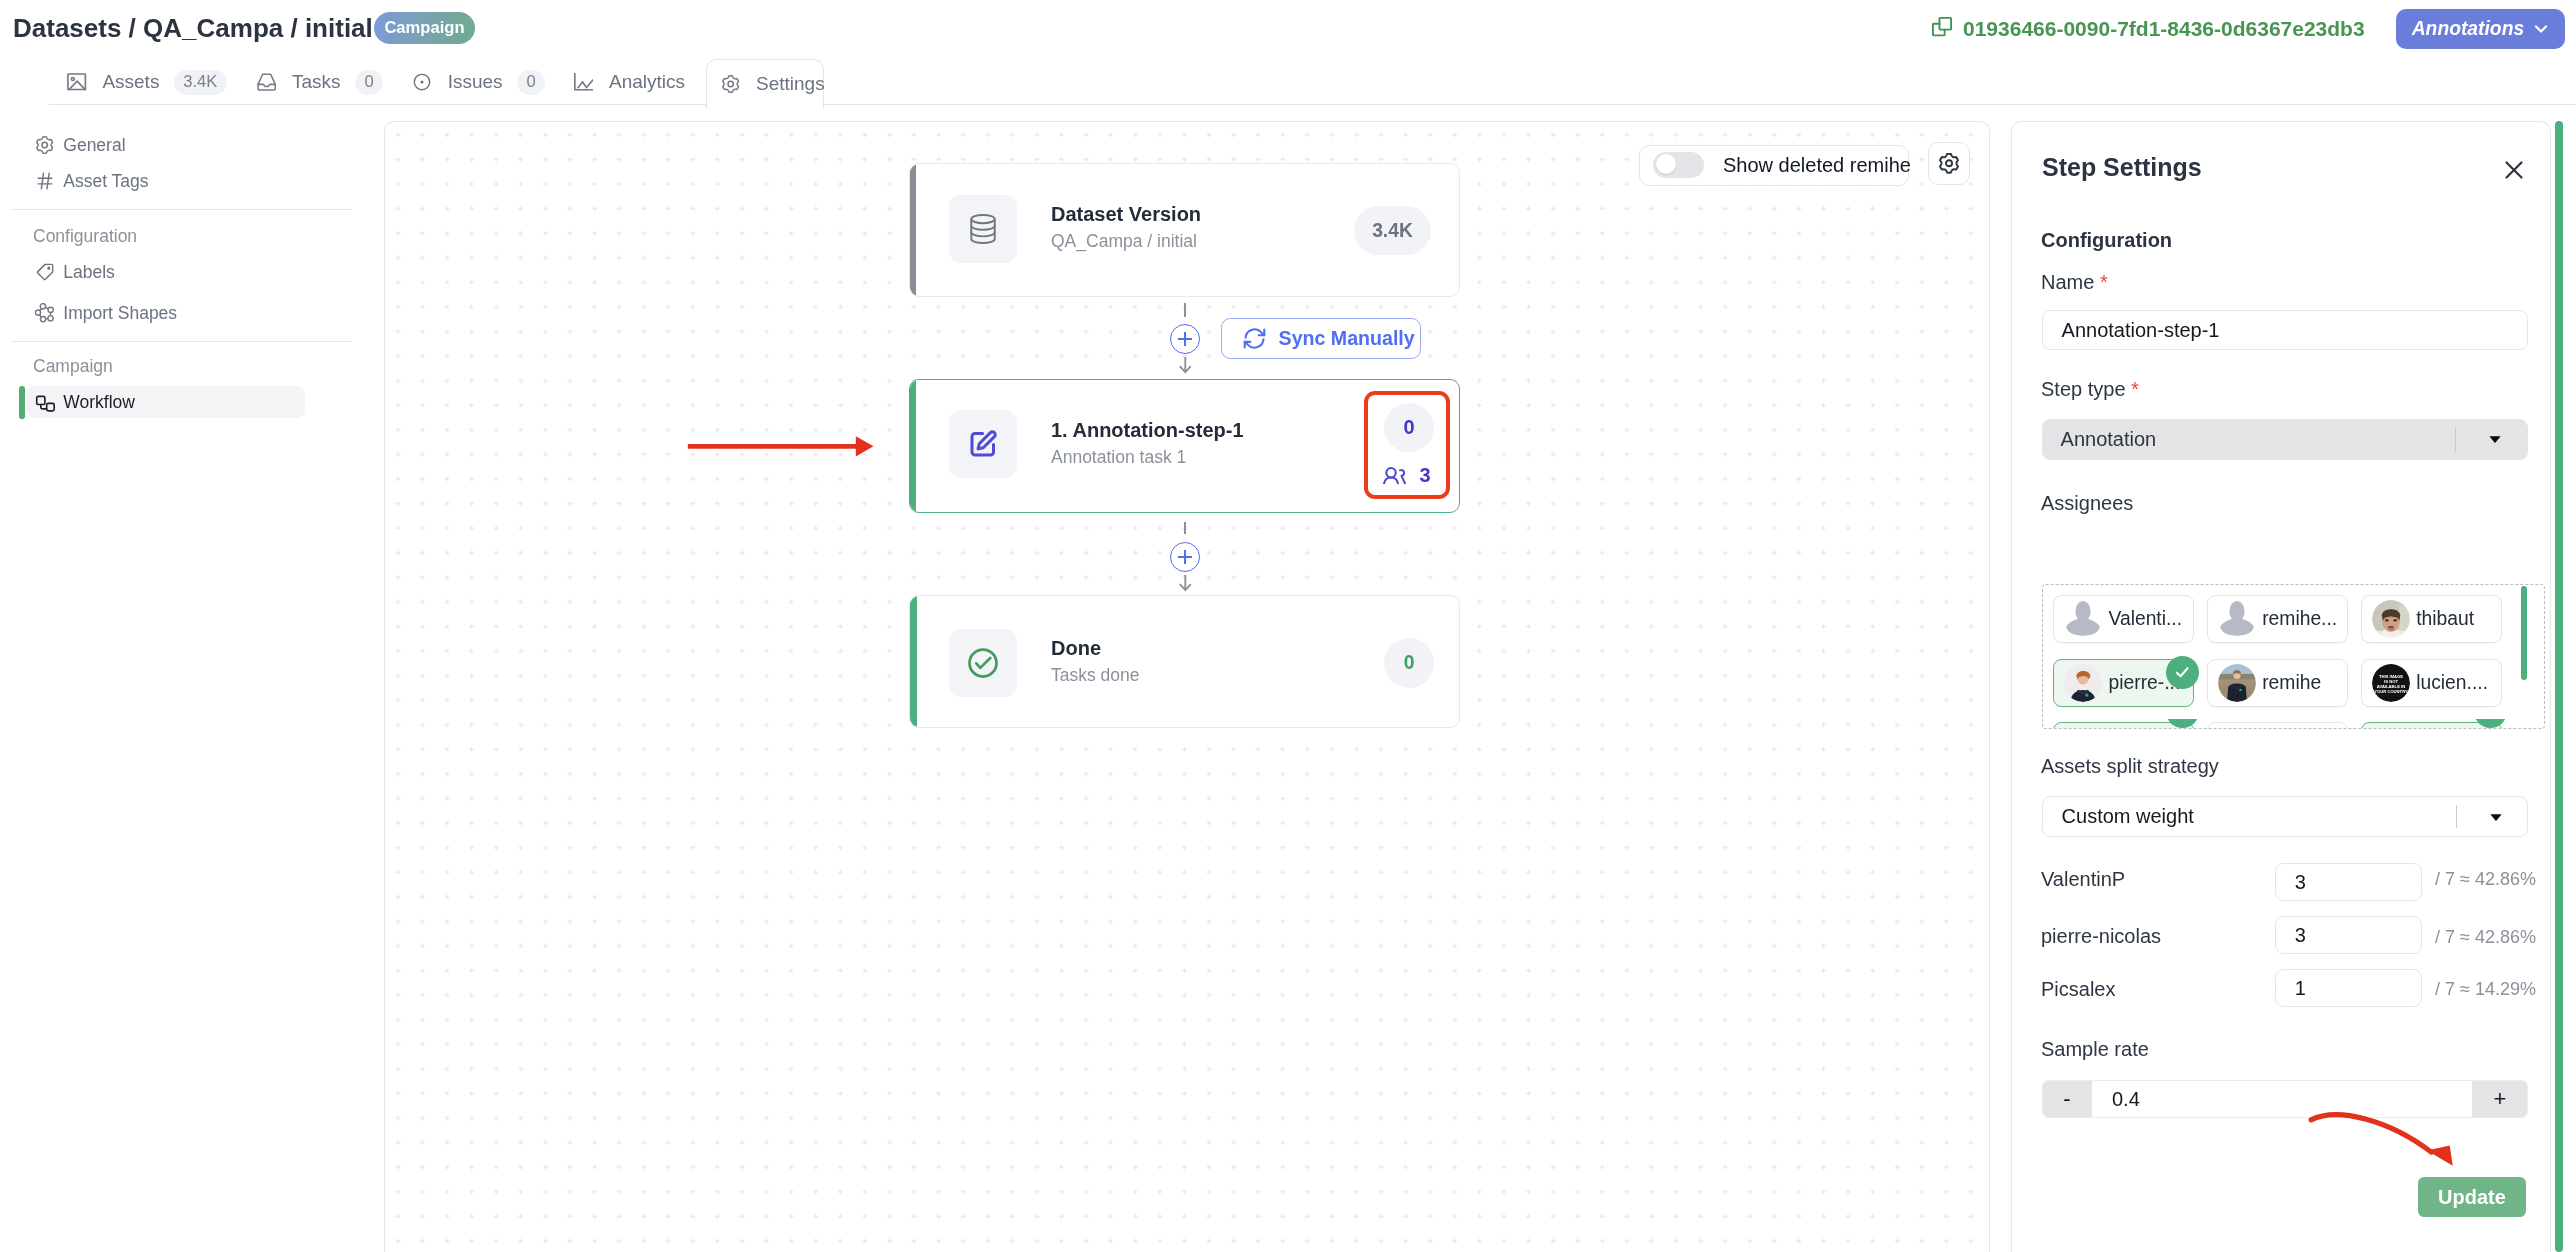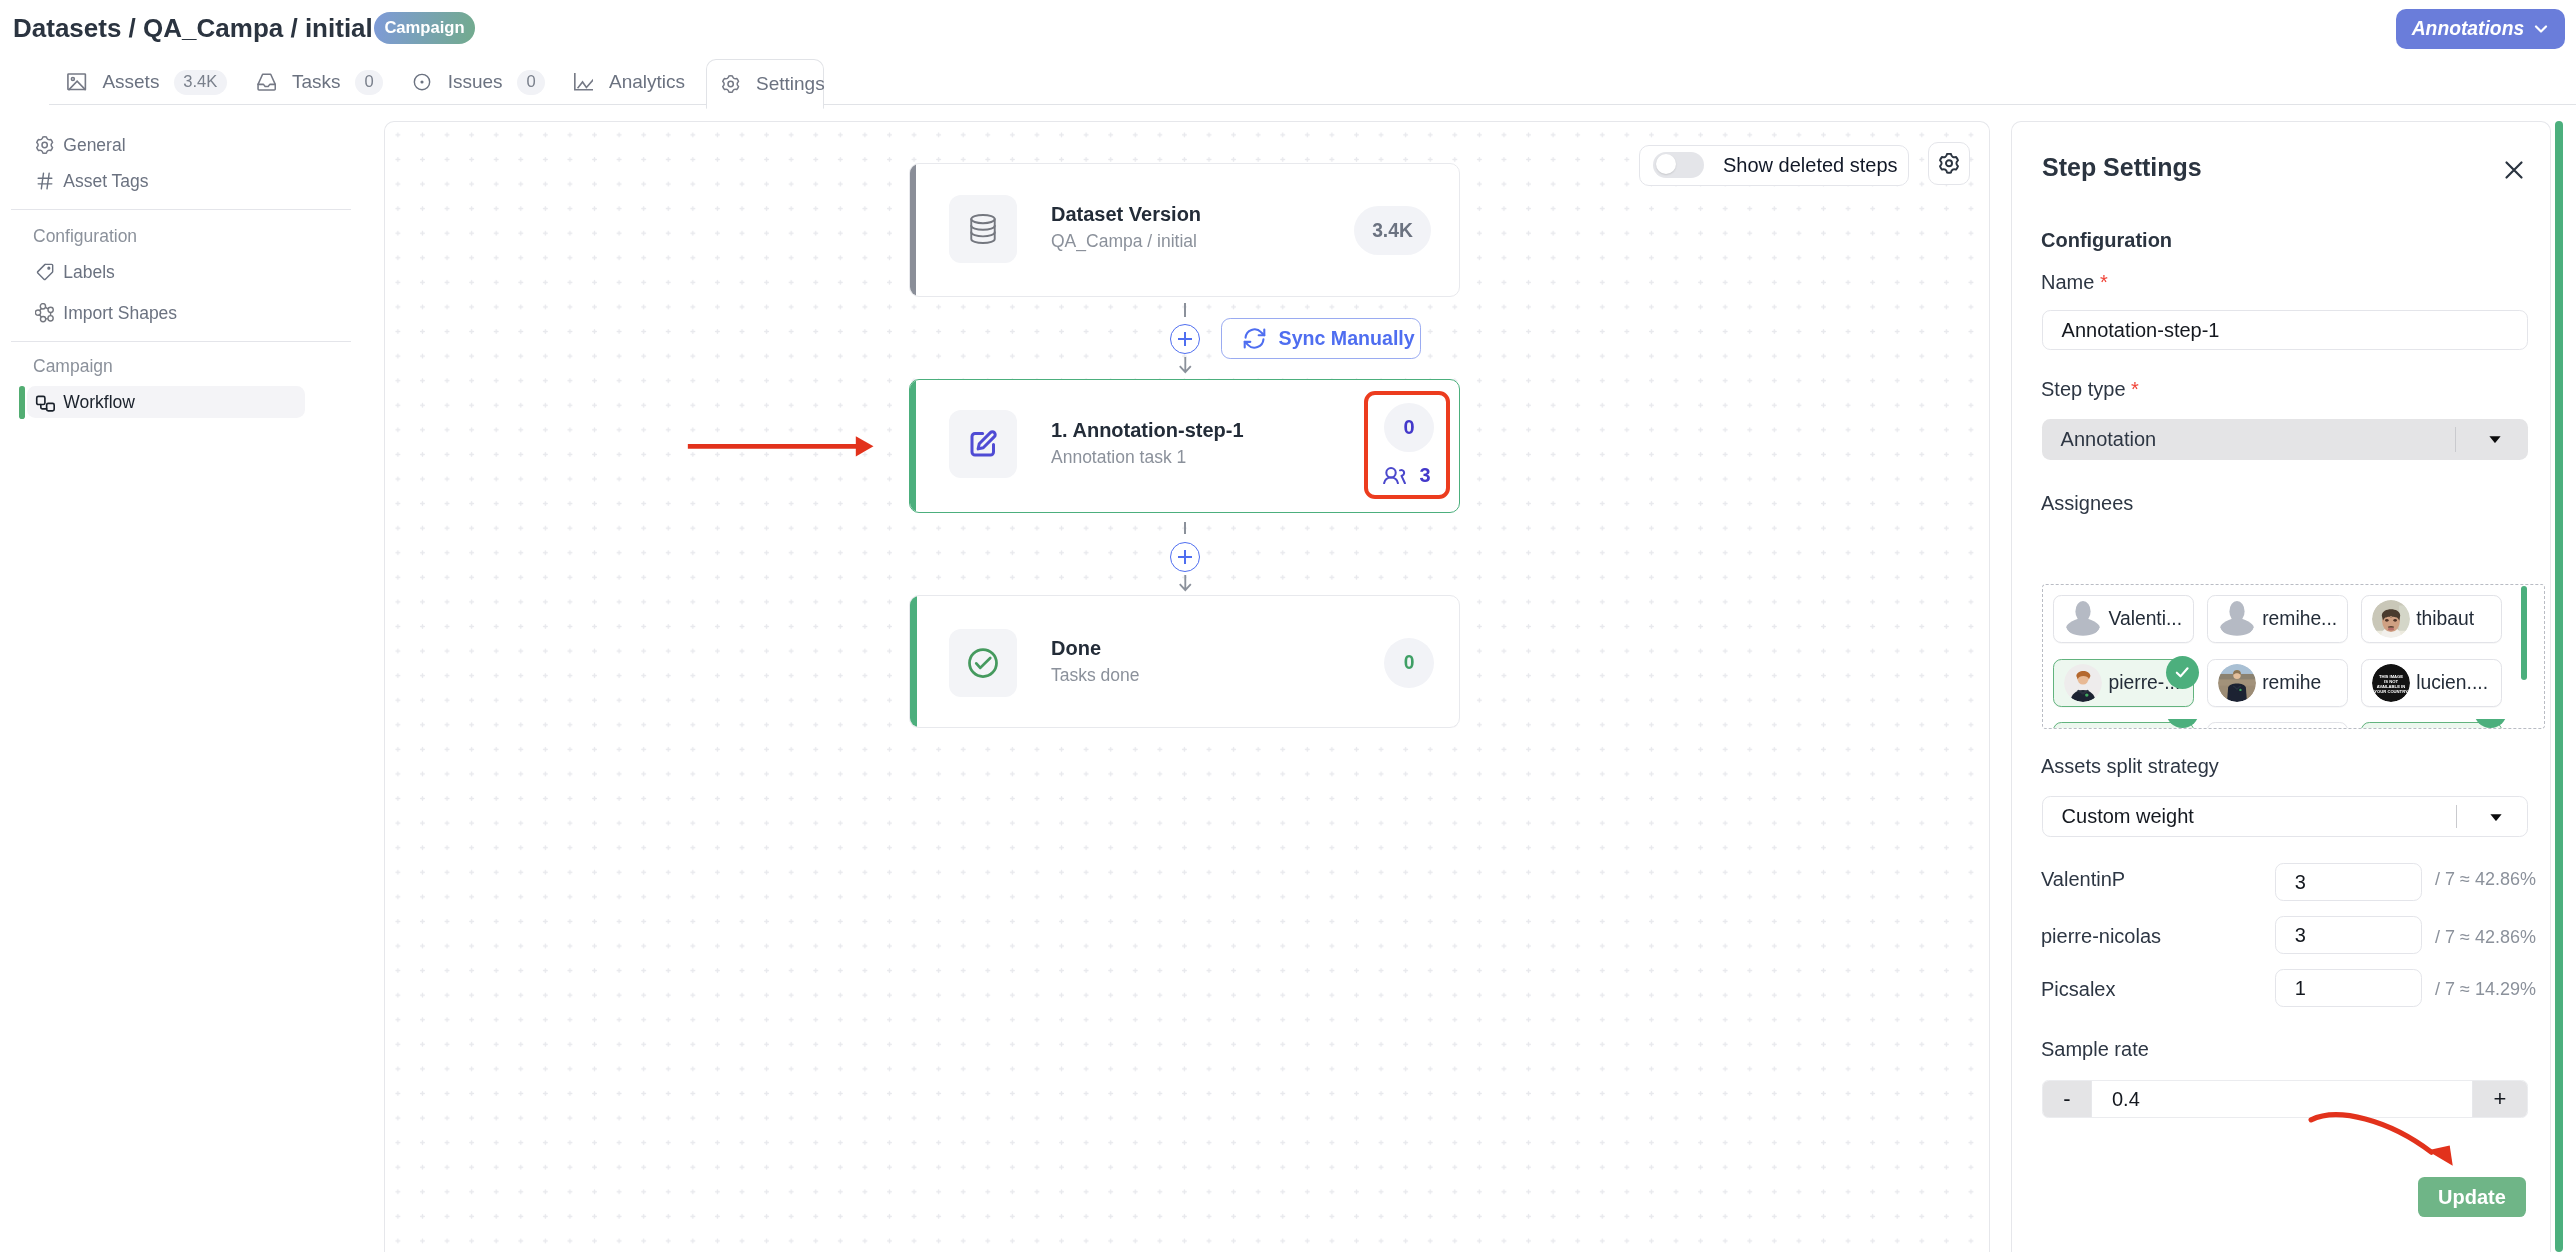--- a/index.html
+++ b/index.html
@@ -232,20 +232,29 @@
   }
 </style>
 </head>
 <body>
 
 <div class="page">
 
   <div class="topbar">
     <div class="breadcrumb">Datasets / QA_Campa / initial</div>
     <div class="campaign-badge">Campaign</div>
+    <div class="proj-id">
+      <span class="copy-ico">
+        <svg width="20" height="20" viewBox="0 0 21.5 21.5" fill="none" stroke="#3f9153" stroke-width="2" stroke-linecap="round" stroke-linejoin="round">
+          <rect x="8" y="1" width="12.5" height="12.5" rx="0.9"></rect>
+          <path d="M8.2 7.2H1.8a.8.8 0 0 0-.8.8v11a.8.8 0 0 0 .8.8h11a.8.8 0 0 0 .8-.8v-5.5"></path>
+        </svg>
+      </span>
+      <span>01936466-0090-7fd1-8436-0d6367e23db3</span>
+    </div>
     <button class="annotations-btn">
       <span>Annotations</span>
       <svg width="20" height="20" viewBox="0 0 24 24" fill="none" stroke="#fff" stroke-width="2.6" stroke-linecap="round" stroke-linejoin="round">
           <polyline points="6 9 12 15 18 9"></polyline>
         </svg>
     </button>
   </div>
 
   <div class="tabsbar">
     <div class="tabs-underline"></div>
@@ -363,21 +372,21 @@
             <pattern id="dotp" width="26.7" height="26.7" patternUnits="userSpaceOnUse" patternTransform="translate(0.45,0.65)">
               <path d="M11.35 13.35 H15.35 M13.35 11.35 V15.35" stroke="#e8e9ed" stroke-width="1.5" stroke-linecap="round"></path>
             </pattern>
           </defs>
           <rect width="100%" height="100%" fill="url(#dotp)"></rect>
         </svg>
     </div>
 
     <div class="deleted-toggle">
       <span class="switch"></span>
-      <span class="deleted-label">Show deleted steps</span>
+      <span class="deleted-label">Show deleted remihe</span>
     </div>
     <div class="gear-btn">
       <svg width="22" height="22.6" viewBox="0 0 24 24" fill="none" stroke="#2b3440" stroke-width="2.1" stroke-linejoin="round">
           <path d="M9.86 1.93 A10.30 10.30 0 0 1 14.14 1.93 Q15.15 6.54 19.65 5.11 A10.30 10.30 0 0 1 21.80 8.82 Q18.30 12.00 21.80 15.18 A10.30 10.30 0 0 1 19.65 18.89 Q15.15 17.46 14.14 22.07 A10.30 10.30 0 0 1 9.86 22.07 Q8.85 17.46 4.35 18.89 A10.30 10.30 0 0 1 2.20 15.18 Q5.70 12.00 2.20 8.82 A10.30 10.30 0 0 1 4.35 5.11 Q8.85 6.54 9.86 1.93 Z"></path>
           <circle cx="12" cy="12" r="3.3"></circle>
         </svg>
     </div>
 
     <div class="node" style="top:41px; height:134px;">
       <span class="accent" style="background:#8a8e98;width:6.4px"></span>

